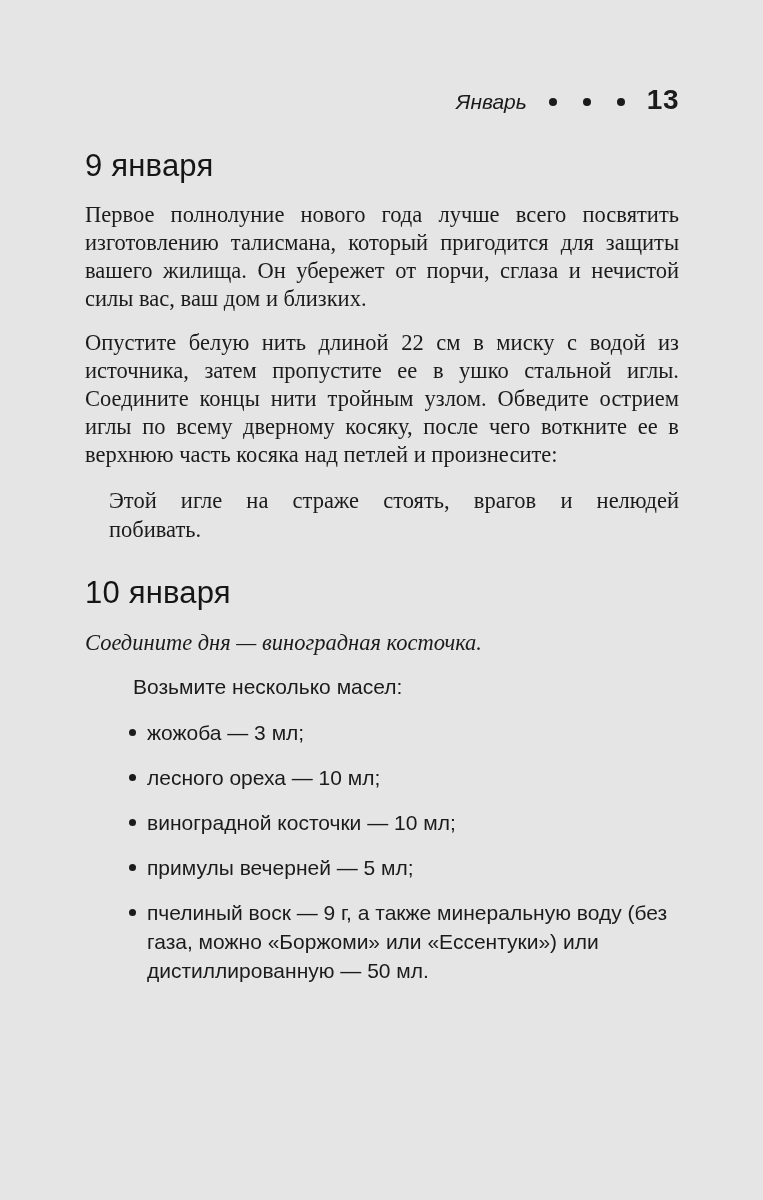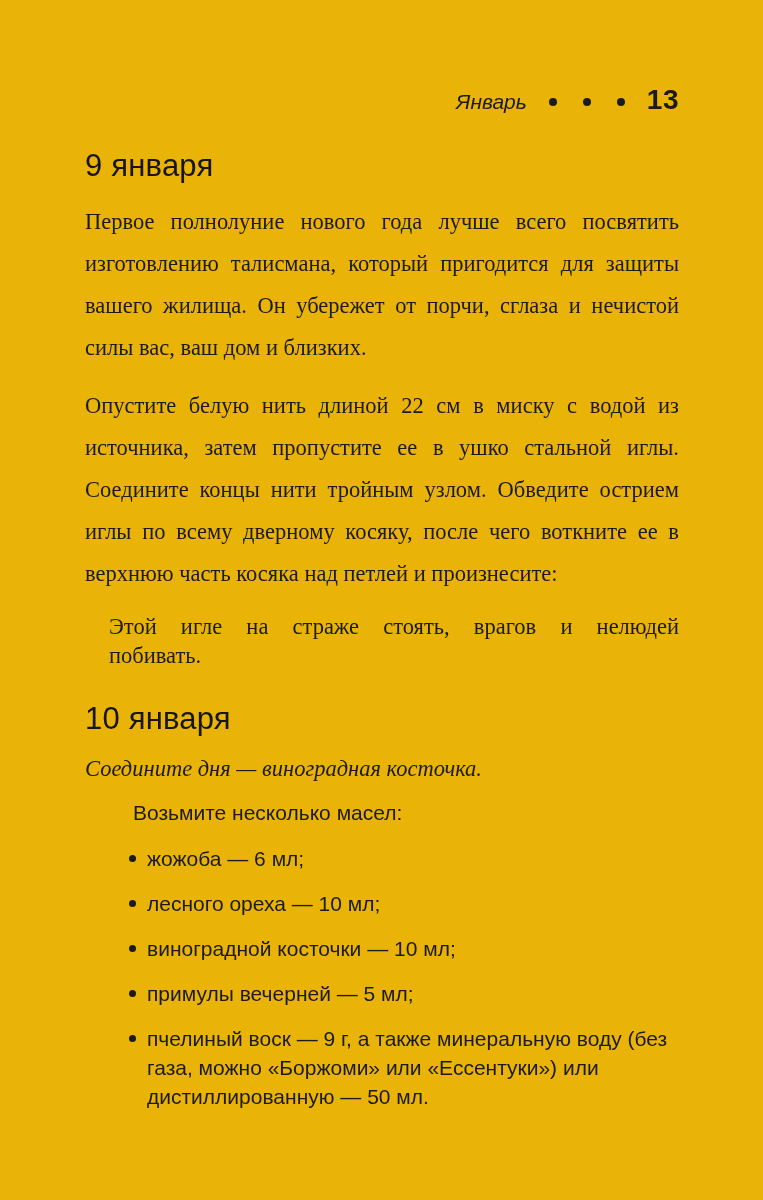--- a/index.html
+++ b/index.html
@@ -6,21 +6,21 @@
 
   html, body {
     width: 763px;
     background: #ffffff;
   }
 
   .page {
     position: relative;
     width: 763px;
     height: 1200px;
-    background: #eab308;
+    background: #e5e5e5;
     color: #1b1b1b;
     padding: 84px 84px 0 85px;
     overflow: hidden;
     font-family: "Liberation Serif", "DejaVu Serif", serif;
   }
 
   
   .running-head {
     display: flex;
     justify-content: flex-end;
@@ -60,21 +60,21 @@
     font-size: 31px;
     letter-spacing: 0.2px;
     color: #161616;
     margin-bottom: 17px;
   }
   .section-2 .day-heading { margin-top: 31px; }
 
   
   .body-par {
     font-size: 22.5px;
-    line-height: 42px;
+    line-height: 28px;
     text-align: justify;
     color: #1b1b1b;
     margin-bottom: 16px;
   }
 
   .incantation {
     font-size: 22.5px;
     line-height: 29px;
     text-align: justify;
     margin: 17px 0 14px 24px;
@@ -147,21 +147,21 @@
 
   <section class="section-2">
     <h1 class="day-heading">10 января</h1>
 
     <p class="talisman-line">Соедините дня — виноградная косточка.</p>
 
 
     <p class="list-intro">Возьмите несколько масел:</p>
 
     <ul class="oils-list">
-      <li>жожоба — 6 мл;</li>
+      <li>жожоба — 3 мл;</li>
       <li>лесного ореха — 10 мл;</li>
       <li>виноградной косточки — 10 мл;</li>
       <li>примулы вечерней — 5 мл;</li>
       <li>пчелиный воск — 9 г, а также минеральную воду (без газа, можно «Боржоми» или «Ессентуки») или дистиллированную — 50 мл.</li>
     </ul>
   </section>
 
 </div>
 
 </body></html>

